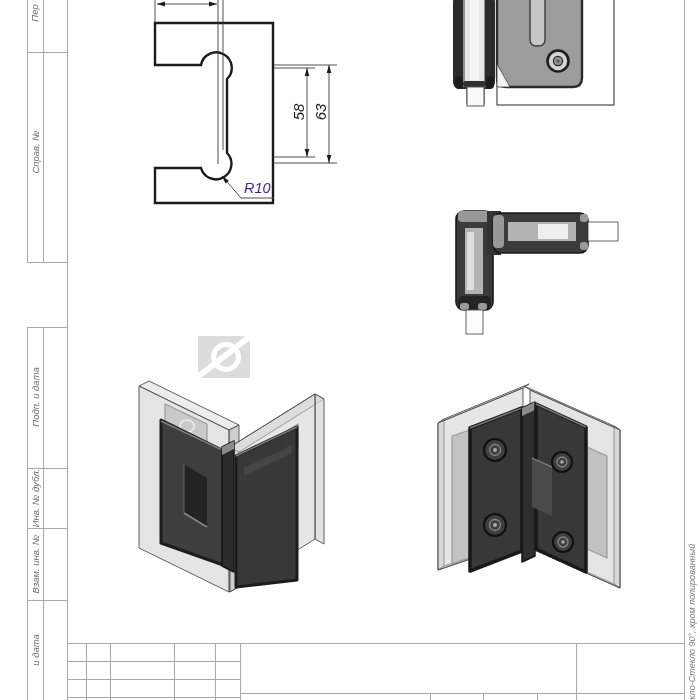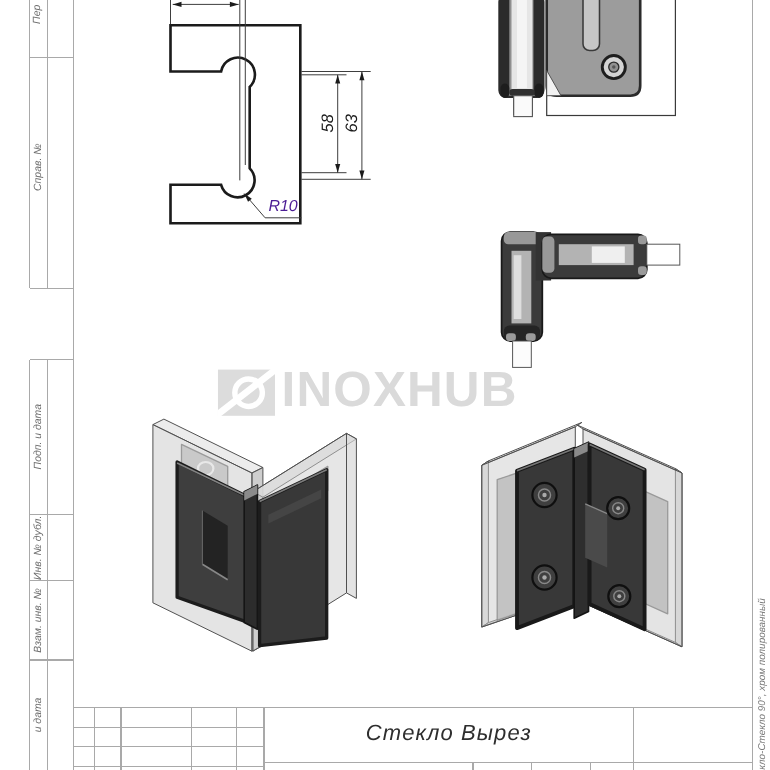--- a/index.html
+++ b/index.html
@@ -22,21 +22,20 @@
 </head>
 <body>
 
 <div class="sheet">
 
   <svg style="left:198px;top:334px" width="56" height="48" viewBox="0 0 56 48">
     <rect x="0" y="2" width="52" height="42" fill="#dcdcdc"></rect>
     <circle cx="28" cy="23" r="12.5" fill="none" stroke="#ffffff" stroke-width="5"></circle>
     <line x1="-3" y1="45" x2="55" y2="0" stroke="#ffffff" stroke-width="6"></line>
   </svg>
-  <div class="wm-text">INOXHUB</div>
 
   <svg style="left:0;top:0" width="700" height="700" viewBox="0 0 700 700" shape-rendering="crispEdges">
     <g stroke="#a9a9a9" stroke-width="1" fill="none">
       <line x1="67" y1="0" x2="67" y2="700"></line>
       <line x1="684" y1="0" x2="684" y2="700"></line>
 
       <line x1="27" y1="0" x2="27" y2="262"></line>
         <line x1="43" y1="0" x2="43" y2="262"></line>
       <line x1="27" y1="52" x2="67" y2="52"></line>
         <line x1="27" y1="262" x2="67" y2="262"></line>
@@ -67,21 +66,20 @@
 
   <div class="vlabel" style="left:34px;top:13px">Пер</div>
   <div class="vlabel" style="left:35px;top:152px">Справ. №</div>
   <div class="vlabel" style="left:35px;top:397px">Подп. и дата</div>
   <div class="vlabel" style="left:35px;top:498px">Инв. № дубл.</div>
   <div class="vlabel" style="left:35px;top:564px">Взам. инв. №</div>
   <div class="vlabel" style="left:35px;top:650px">и дата</div>
 
   <div class="rnote" style="left:692px;top:628px">текло-Стекло 90°, хром полированный</div>
 
-  <div class="tb-name">Стекло Вырез</div>
 
   <svg style="left:140px;top:0" width="205" height="215" viewBox="140 0 205 215">
     <g>
       <path d="M155,23 H273 V203 H155 V168 H201 A15.5,15.5 0 1 0 227,153 L227,79 A15.5,15.5 0 1 0 201,65 H155 Z" fill="none" stroke="#1b1b1b" stroke-width="2.4" stroke-linejoin="miter"></path>
     </g>
     <g stroke="#3c3c3c" stroke-width="0.9" fill="none">
       <line x1="155" y1="0" x2="155" y2="22"></line>
       <line x1="218" y1="0" x2="218" y2="164"></line>
       <line x1="223" y1="0" x2="223" y2="150"></line>
       <line x1="157" y1="4" x2="217" y2="4"></line>

